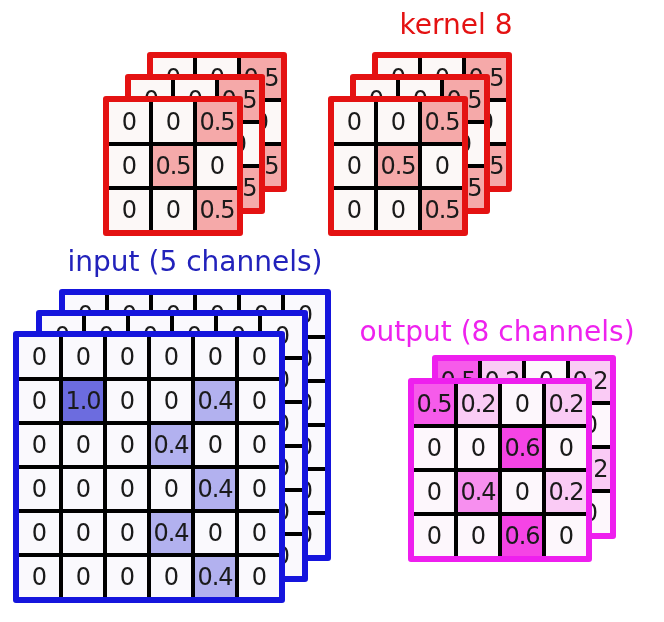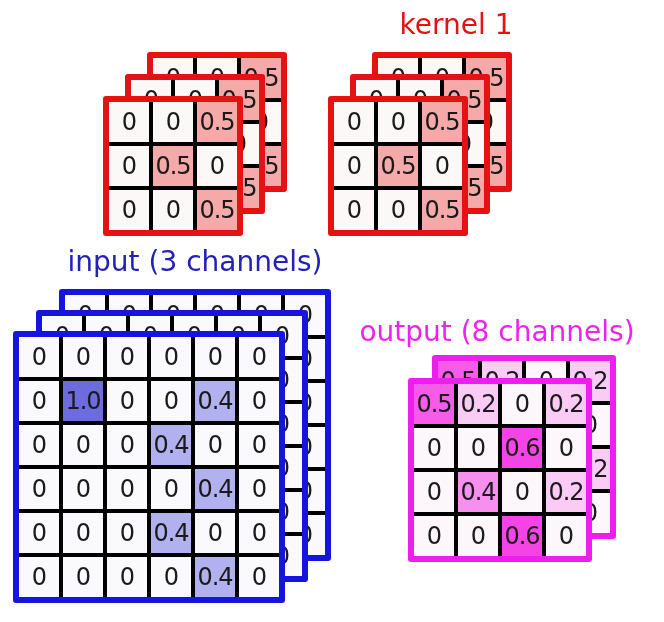--- a/index.html
+++ b/index.html
@@ -36,23 +36,23 @@
     color: #1a1a1a;
     overflow: hidden;
   }
 </style>
 </head>
 <body>
 
 <div class="canvas">
 
 
-  <div class="group-label" style="left: 356px; top: 10px; width: 200px; color: rgb(228, 18, 18);">kernel 1</div>
-
-  <div class="group-label" style="left: 45px; top: 247px; width: 300px; color: rgb(34, 34, 187);">input (3 channels)</div>
+  <div class="group-label" style="left: 356px; top: 10px; width: 200px; color: rgb(228, 18, 18);">kernel 8</div>
+
+  <div class="group-label" style="left: 45px; top: 247px; width: 300px; color: rgb(34, 34, 187);">input (5 channels)</div>
 
   <div class="group-label" style="left: 347px; top: 317px; width: 300px; color: rgb(238, 34, 238);">output (8 channels)</div>
 
   <div class="stack" style="left:103px; top:52px;">
       <div class="grid-layer" style="left: 44px; top: 0px; z-index: 1; border-color: rgb(228, 18, 18); background: rgb(0, 0, 0); grid-template-columns: repeat(3, 40px); grid-template-rows: repeat(3, 40px);">
         <div class="cell" style="background: rgb(252, 248, 247); color: rgb(26, 26, 26);">0</div>
         <div class="cell" style="background: rgb(252, 248, 247); color: rgb(26, 26, 26);">0</div>
         <div class="cell" style="background: rgb(245, 169, 169); color: rgb(26, 26, 26);">0.5</div>
         <div class="cell" style="background: rgb(252, 248, 247); color: rgb(26, 26, 26);">0</div>
         <div class="cell" style="background: rgb(245, 169, 169); color: rgb(26, 26, 26);">0.5</div>

